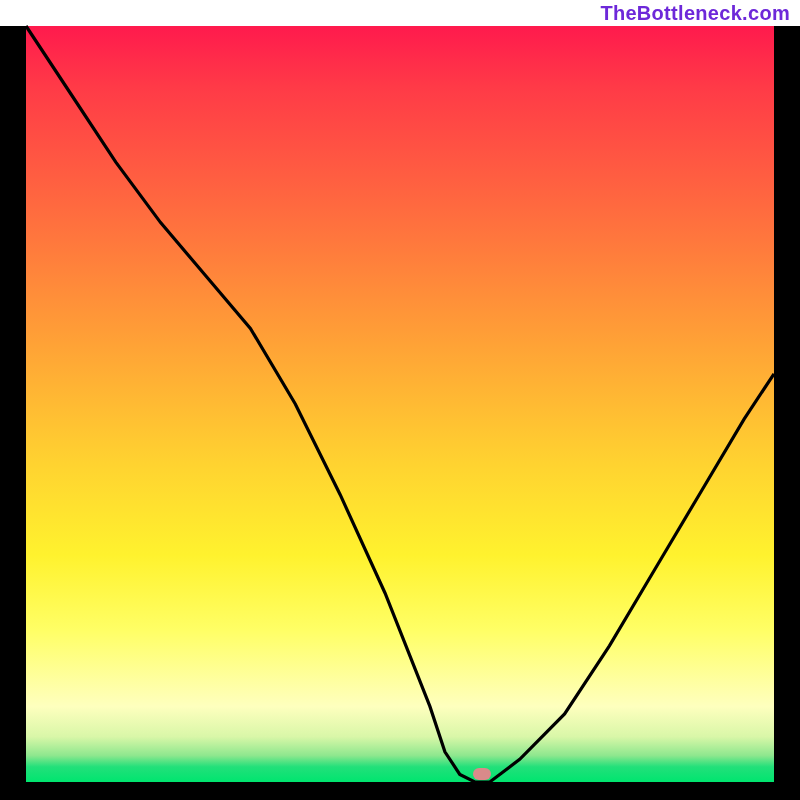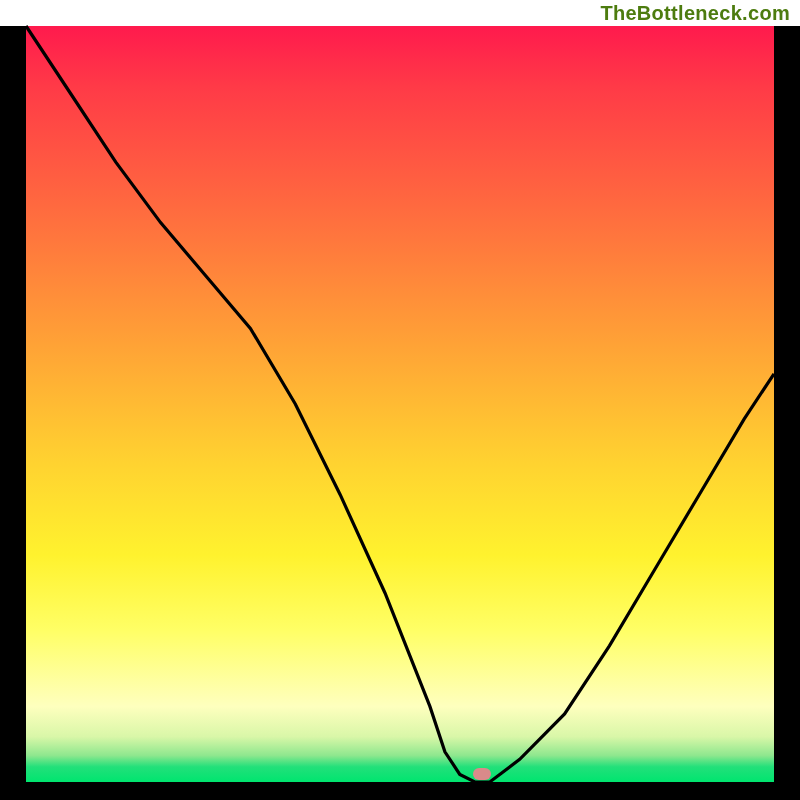--- a/index.html
+++ b/index.html
@@ -26,21 +26,21 @@
     right: 0;
     height: 26px;
     background: #fff;
   }
   .attribution {
     position: absolute;
     top: 2px;
     right: 10px;
     font-size: 20px;
     font-weight: 600;
-    color: #4d7c0f;
+    color: #6d28d9;
     letter-spacing: 0.3px;
     white-space: nowrap;
   }
   
   .plot {
     position: absolute;
     left: 26px;
     top: 26px;
     width: 748px;
     height: 756px;

